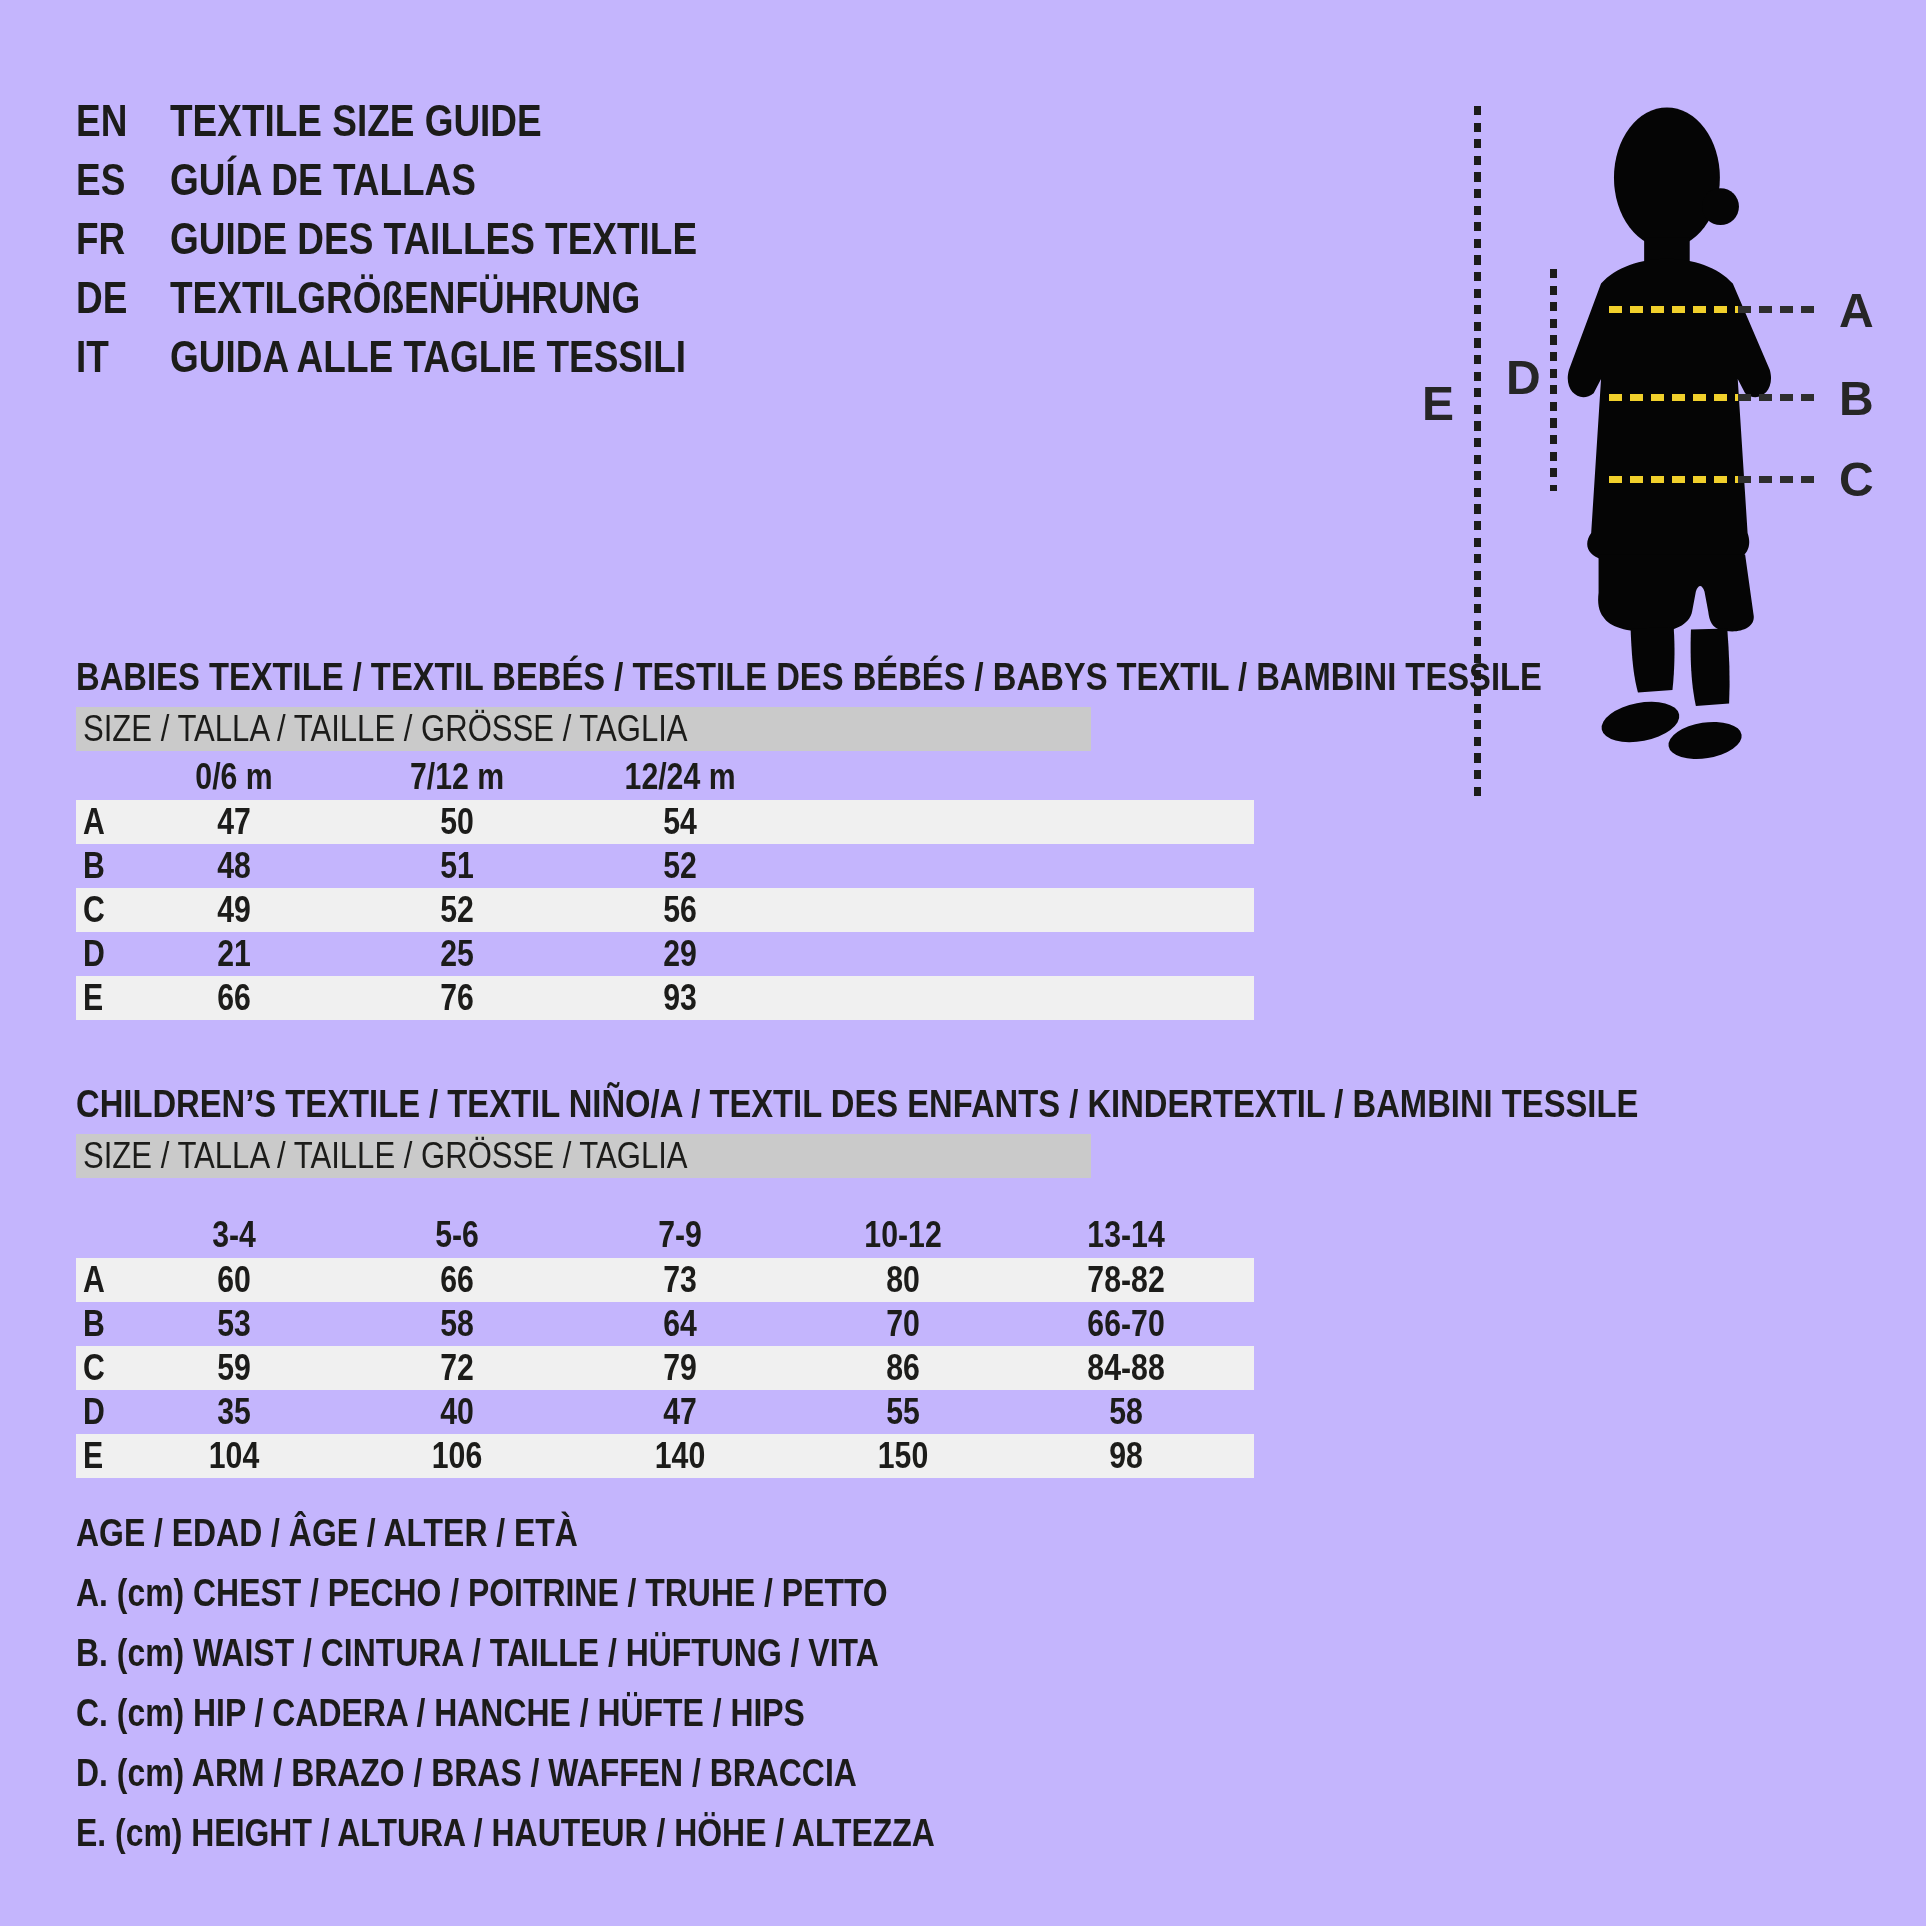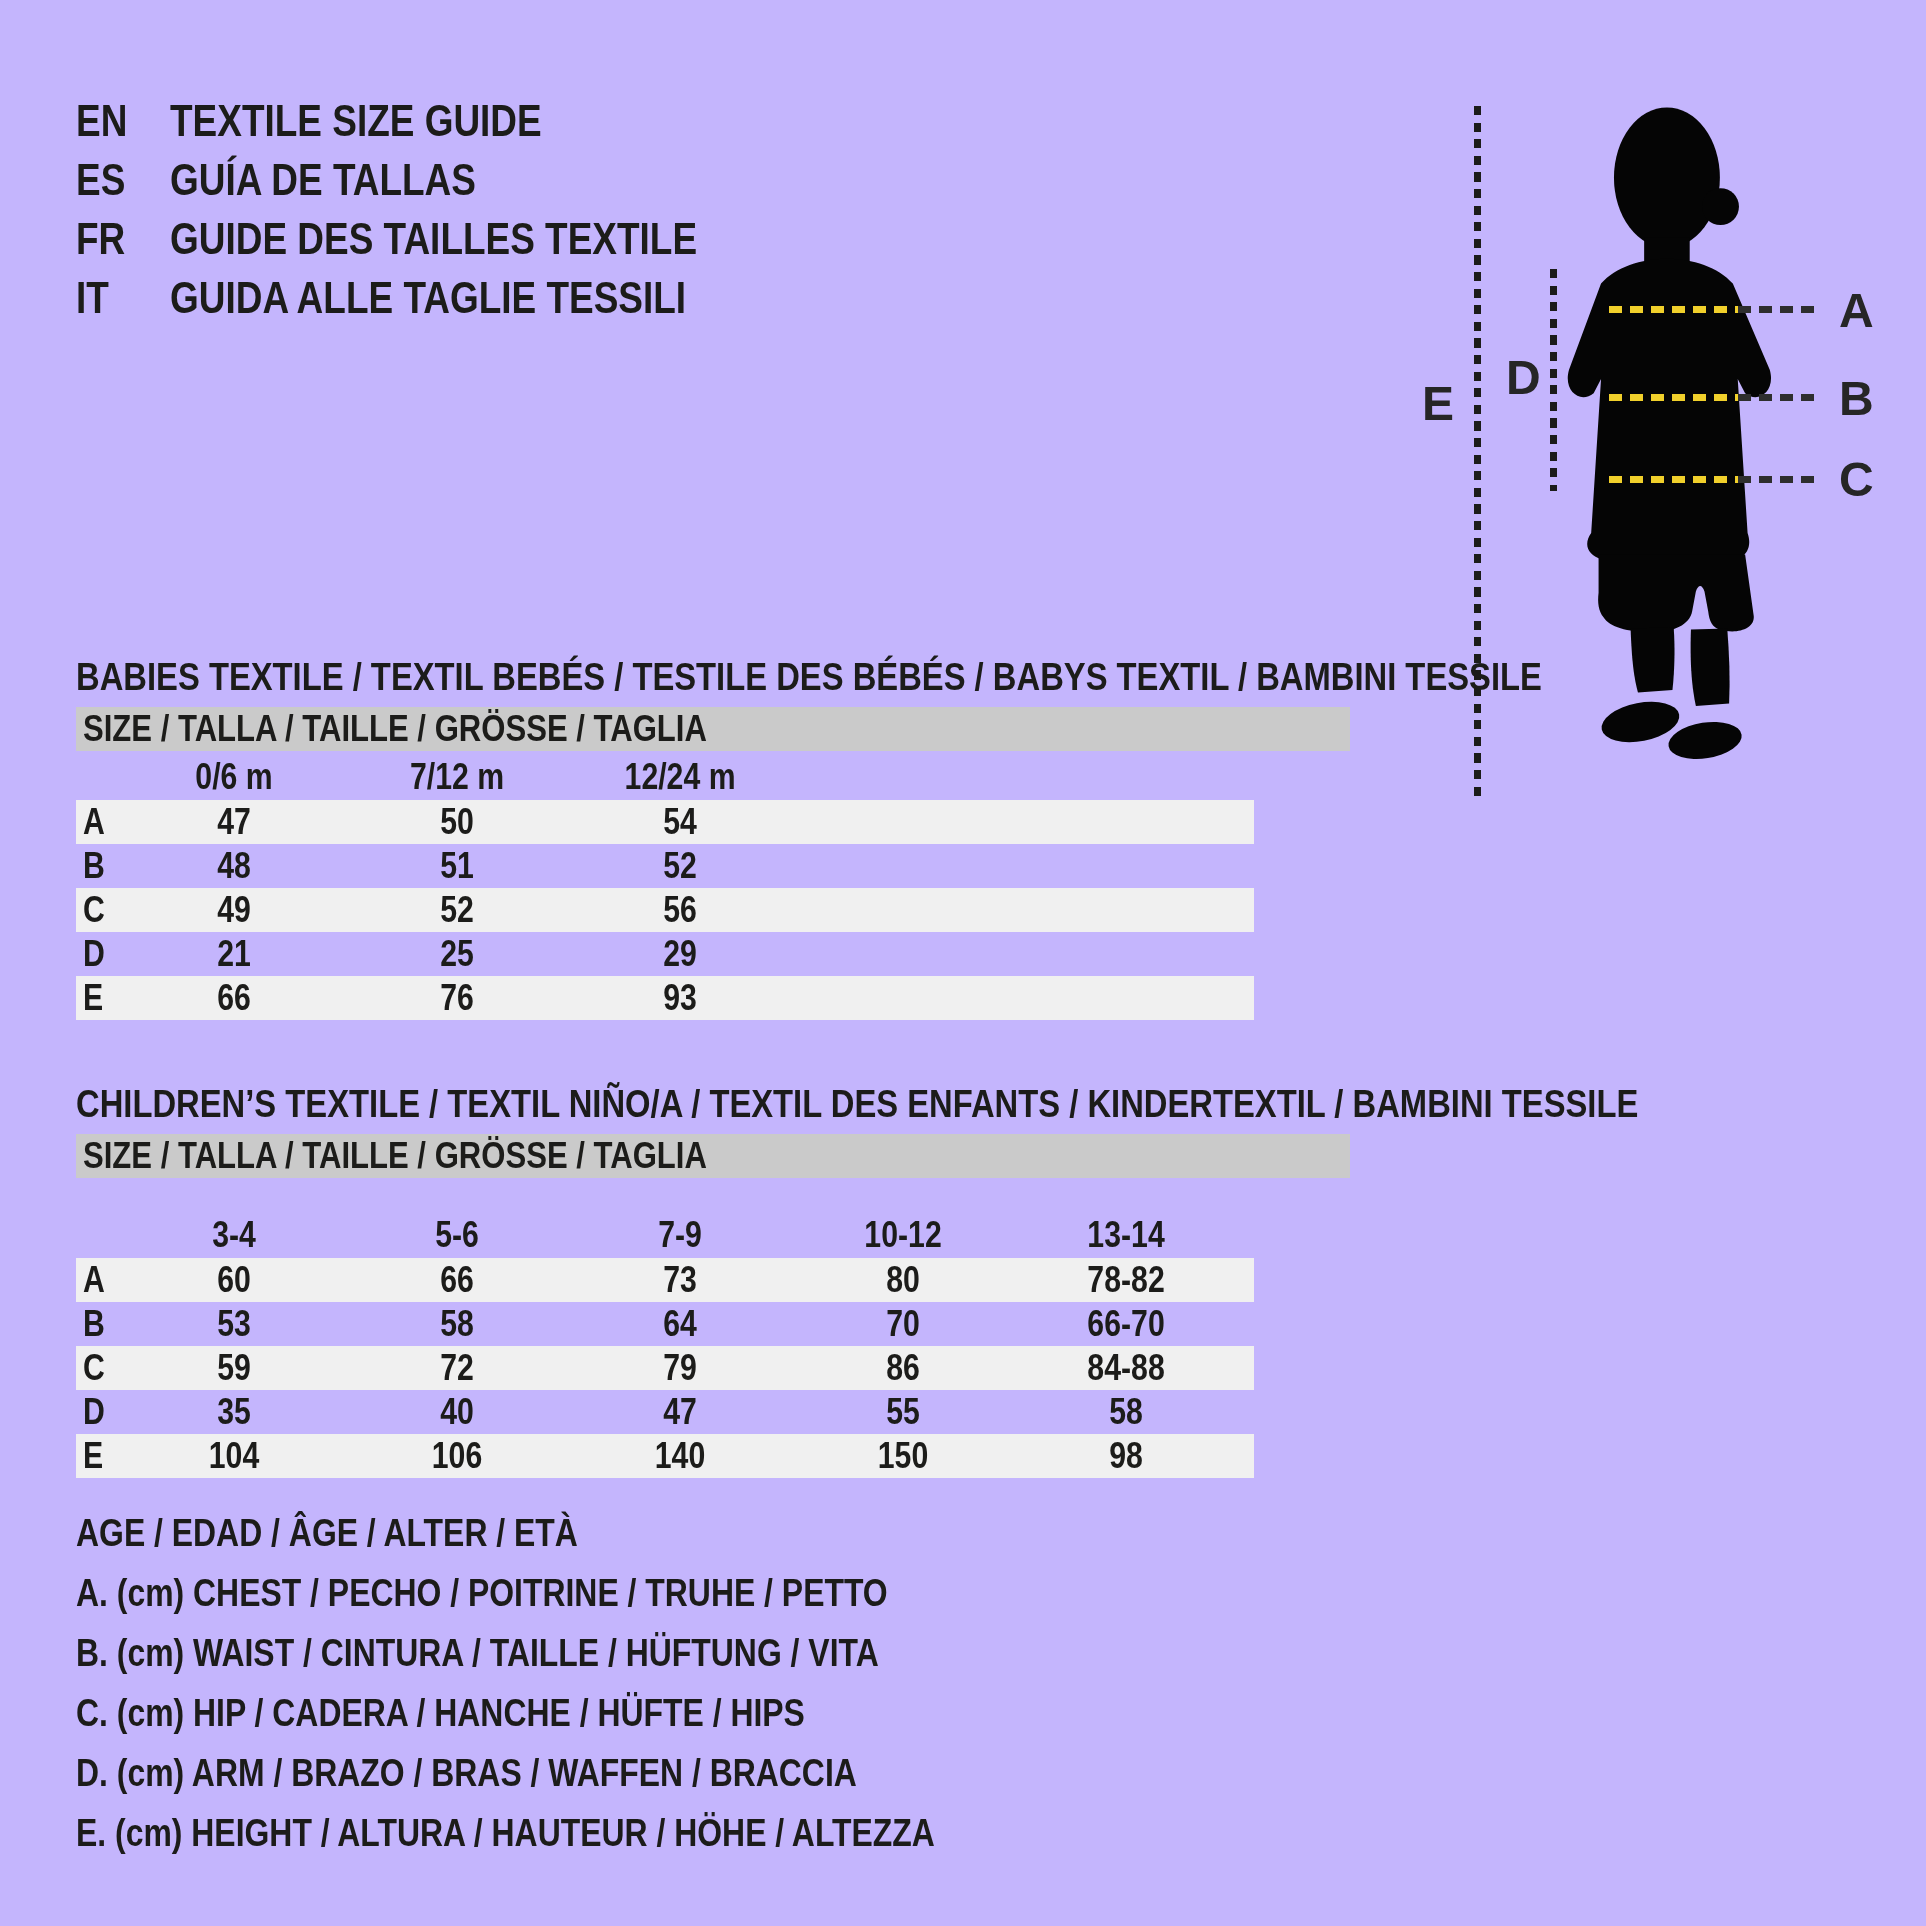--- a/index.html
+++ b/index.html
@@ -33,23 +33,23 @@
   .lbl-b { left:1839px; top:371px; }
   .lbl-c { left:1839px; top:452px; }
   .lbl-d { left:1506px; top:350px; }
   .lbl-e { left:1422px; top:376px; }
   .silhouette { position:absolute; left:1553px; top:105px; width:234px; height:665px; }
 
   
   .section-title { position:absolute; left:76px; font-size:39px; font-weight:bold;margin-top:17px; }
   .title-babies   { top:638px; }
   .title-children { top:1065px; }
-  .size-bar { position:absolute; left:76px; width:1274px; height:44px; background:#cacaca;
+  .size-bar { position:absolute; left:76px; width:1015px; height:44px; background:#cacaca;
               display:flex; align-items:center; padding-left:7.4px; box-sizing:border-box;
-              font-size:37px; font-weight:bold; }
+              font-size:37px; font-weight:normal; }
   .bar-babies   { top:707px; }
   .bar-children { top:1134px; }
   .table { position:absolute; left:76px; }
   .table-babies   { top:753px; }
   .table-children { top:1179px;margin-top:32px; }
   .trow { display:grid; height:44px; align-items:center; width:1178px; }
   .colhead { height:47px; }
   .cols3 { grid-template-columns:47px 223px 223px 223px; }
   .cols5 { grid-template-columns:47px 223px 223px 223px 223px 223px; }
   .cell { font-size:36px; font-weight:bold; }
@@ -71,20 +71,24 @@
       <span class="lang-code cz">EN</span>
       <span class="cz">TEXTILE SIZE GUIDE</span>
     </div>
     <div class="lang-row">
       <span class="lang-code cz">ES</span>
       <span class="cz">GUÍA DE TALLAS</span>
     </div>
     <div class="lang-row">
       <span class="lang-code cz">FR</span>
       <span class="cz">GUIDE DES TAILLES TEXTILE</span>
+    </div>
+    <div class="lang-row">
+      <span class="lang-code cz">DE</span>
+      <span class="cz">TEXTILGRÖßENFÜHRUNG</span>
     </div>
     <div class="lang-row">
       <span class="lang-code cz">IT</span>
       <span class="cz">GUIDA ALLE TAGLIE TESSILI</span>
     </div>
   </div>
 
   <div>
     <div class="vline e-line"></div>
     <div class="vline d-line"></div>

